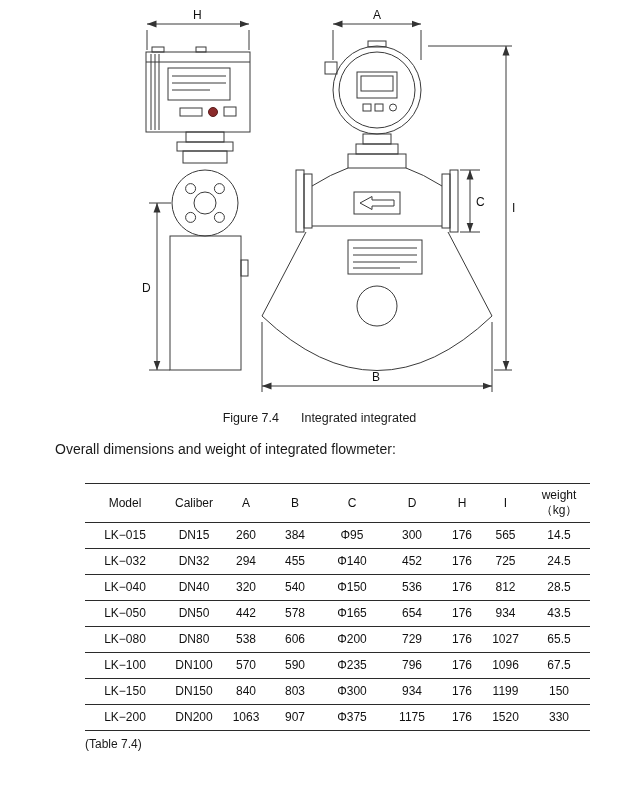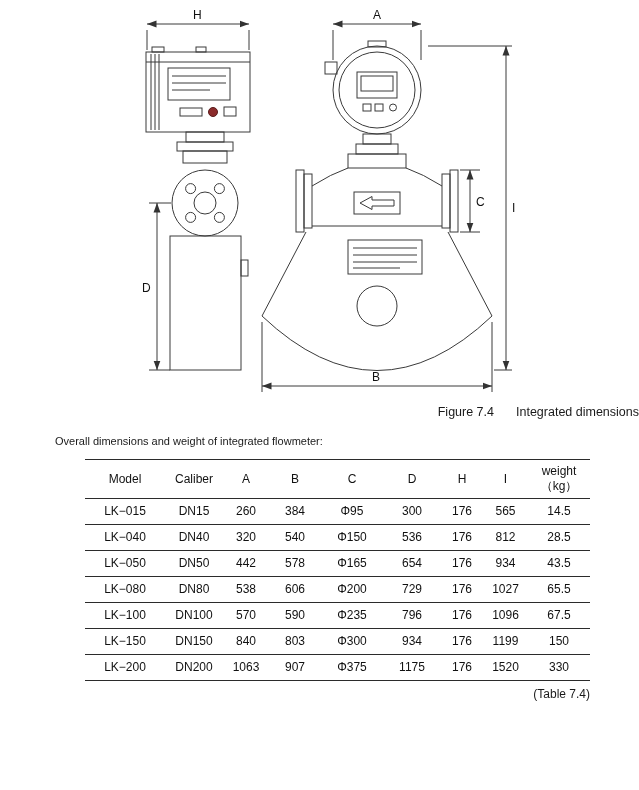--- a/index.html
+++ b/index.html
@@ -5,27 +5,27 @@
   * { margin:0; padding:0; box-sizing:border-box; }
   html,body { background:#ffffff; }
   body {
     width:639px; height:790px;
     font-family:"Liberation Sans", sans-serif;
     color:#1a1a1a;
   }
   .page { position:relative; width:639px; height:790px; background:#fff; overflow:hidden; }
   .figure-svg { display:block; }
   .fig-caption {
-    display:flex; justify-content:flex-end; gap:22px;
-    font-size:12.5px; margin-top:0;
-  }
-  .intro { margin:16px 0 0 55px; font-size:11px; }
+    display:flex; justify-content:center; gap:22px;
+    font-size:12.5px; margin-top:6px;
+  }
+  .intro { margin:16px 0 0 55px; font-size:14px; }
   table.dims {
     border-collapse:collapse;
-    margin:12px 0 0 85px;
+    margin:26px 0 0 85px;
     width:505px;
     font-size:12px;
     color:#111;
   }
   table.dims col.c-model   { width:80px; }
   table.dims col.c-caliber { width:58px; }
   table.dims col.c-a { width:46px; }
   table.dims col.c-b { width:52px; }
   table.dims col.c-c { width:62px; }
   table.dims col.c-d { width:58px; }
@@ -36,21 +36,21 @@
     border-top:1px solid #2b2b2b;
     border-bottom:1px solid #2b2b2b;
     text-align:center;
     font-weight:normal;
     padding:5px 2px;
     line-height:15px;
   }
   table.dims th { padding:4px 2px; }
   .table-caption {
     width:505px; margin:6px 0 0 85px;
-    text-align:right; font-size:12px;
+    text-align:left; font-size:12px;
   }
 </style>
 </head>
 <body>
 
 <div class="page">
 
   <svg class="figure-svg" width="639" height="405" viewBox="0 0 639 405">
     <defs>
       <marker id="arrow" viewBox="0 0 10 10" refX="9.5" refY="5" markerWidth="10" markerHeight="10" orient="auto-start-reverse" markerUnits="userSpaceOnUse">
@@ -151,21 +151,21 @@
       <text x="373" y="19">A</text>
       <text x="142" y="292">D</text>
       <text x="476" y="206">C</text>
       <text x="512" y="212">I</text>
       <text x="372" y="381">B</text>
     </g>
   </svg>
 
   <div class="fig-caption">
     <span>Figure 7.4</span>
-    <span>Integrated dimensions</span>
+    <span>Integrated integrated</span>
   </div>
 
   <div class="intro">Overall dimensions and weight of integrated flowmeter:</div>
 
   <table class="dims">
     <colgroup>
       <col class="c-model">
         <col class="c-caliber">
         <col class="c-a">
         <col class="c-b">
@@ -197,20 +197,31 @@
           <td>DN15</td>
           <td>260</td>
           <td>384</td>
           <td>Φ95</td>
           <td>300</td>
           <td>176</td>
           <td>565</td>
           <td>14.5</td>
         </tr>
         <tr>
+          <td>LK−032</td>
+          <td>DN32</td>
+          <td>294</td>
+          <td>455</td>
+          <td>Φ140</td>
+          <td>452</td>
+          <td>176</td>
+          <td>725</td>
+          <td>24.5</td>
+        </tr>
+        <tr>
           <td>LK−040</td>
           <td>DN40</td>
           <td>320</td>
           <td>540</td>
           <td>Φ150</td>
           <td>536</td>
           <td>176</td>
           <td>812</td>
           <td>28.5</td>
         </tr>

